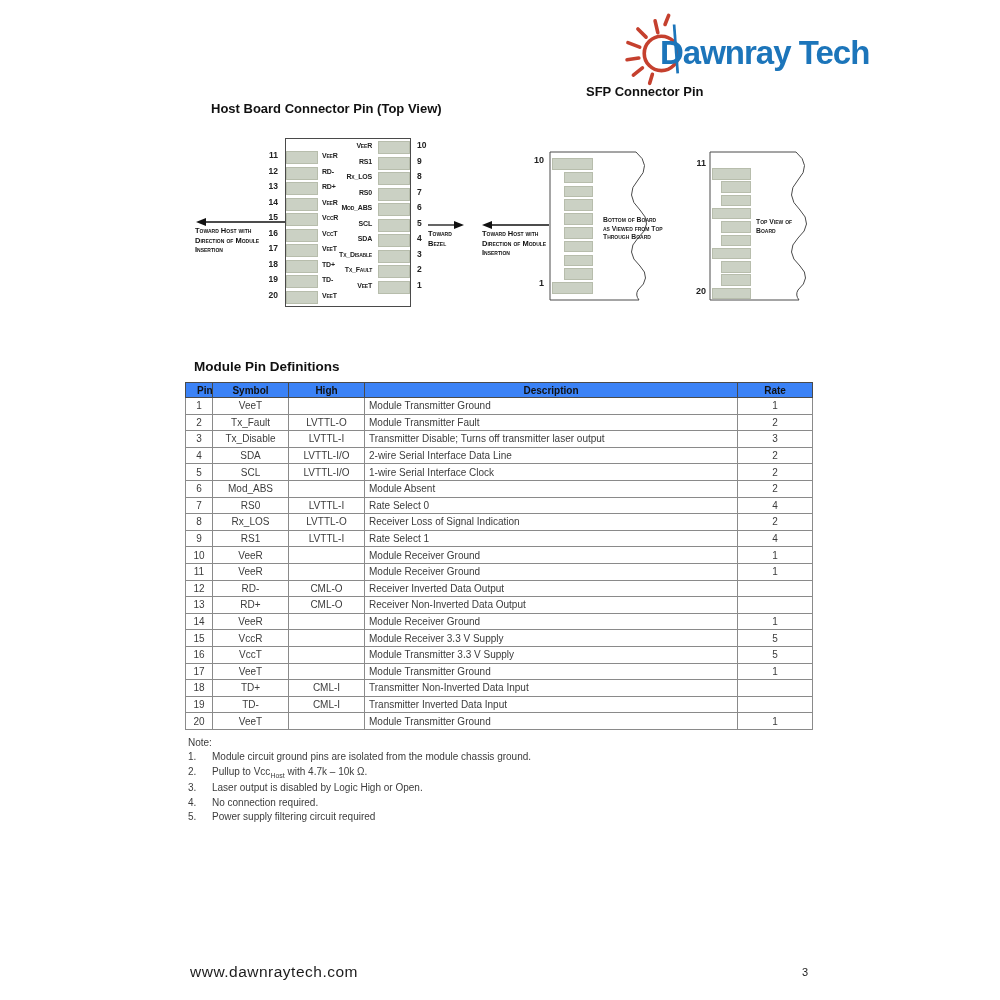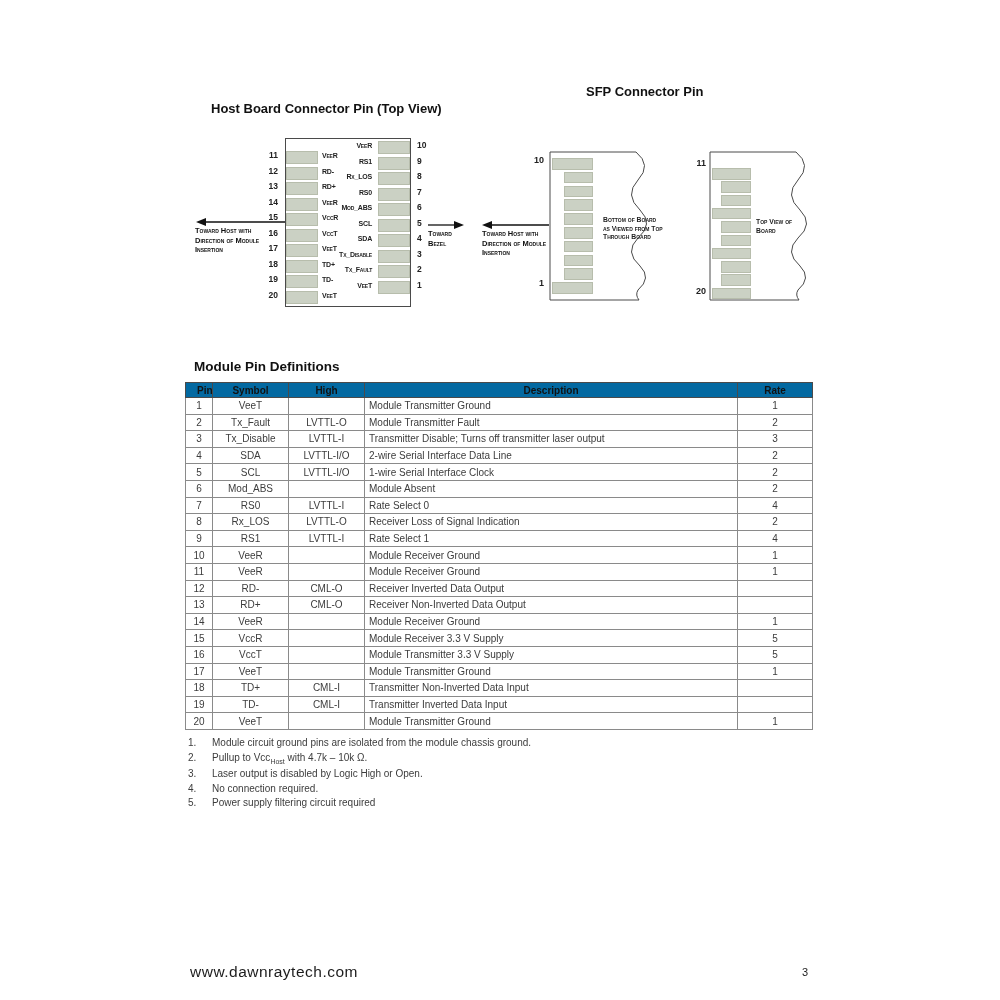--- a/index.html
+++ b/index.html
@@ -29,21 +29,21 @@
   .pin-label.hl{left:322px;}
   .pin-label.hr{left:294px;width:78px;text-align:right;}
   .annot{position:absolute;font-size:7.5px;font-weight:bold;color:#111;
          font-variant:small-caps;line-height:9.5px;z-index:2;}
   .sfp-num{position:absolute;font-size:9px;font-weight:bold;color:#222;text-align:right;z-index:2;}
   .sfp-caption{position:absolute;font-size:6.8px;font-weight:bold;color:#222;
                font-variant:small-caps;line-height:8.6px;z-index:2;}
   
   .pin-table{position:absolute;left:185px;top:382px;width:627px;border-collapse:collapse;
              table-layout:fixed;font-size:10px;}
-  .pin-table th{background:#0369a1;border:1px solid #4a4a4a;height:14px;
+  .pin-table th{background:#3b82f6;border:1px solid #4a4a4a;height:14px;
                 font-weight:bold;color:#111;padding:0 11px;}
   .pin-table td{border:1px solid #8a8a8a;height:15.6px;color:#3c3c3c;
                 padding:0 4px;text-align:center;overflow:hidden;white-space:nowrap;}
   .pin-table td.desc{text-align:left;}
   .pin-table{border:1px solid #4a4a4a;}
   
   .notes{position:absolute;left:188px;top:737px;width:560px;font-size:10px;color:#3c3c3c;}
   .note-title{margin-bottom:3px;}
   .note-row{display:flex;margin-bottom:3.6px;}
   .note-num{width:24px;flex:0 0 24px;}
@@ -51,20 +51,36 @@
   
   .footer-site{position:absolute;left:190px;top:963px;font-size:15.5px;color:#1c1c1c;
                letter-spacing:0.5px;}
   .footer-page{position:absolute;left:802px;top:966px;font-size:11px;color:#1c1c1c;}
 </style>
 </head>
 <body>
 
 <div class="page" id="page">
 
+  <div class="logo">
+    <svg width="76" height="76" viewBox="0 0 84 84">
+      <g stroke="#c5402e" stroke-width="4" stroke-linecap="round" fill="none">
+        <circle cx="48" cy="48" r="19"></circle>
+        <line x1="44" y1="25" x2="41" y2="12"></line>
+        <line x1="31" y1="30" x2="22" y2="21"></line>
+        <line x1="24" y1="41" x2="11" y2="36"></line>
+        <line x1="23" y1="53" x2="10" y2="55"></line>
+        <line x1="27" y1="64" x2="17" y2="72"></line>
+        <line x1="38" y1="71" x2="35" y2="81"></line>
+        <line x1="52" y1="16" x2="56" y2="6"></line>
+      </g>
+      <path d="M62,16 L66,70" stroke="#1c75ba" stroke-width="3" fill="none"></path>
+    </svg>
+    <div class="logo-text">Dawnray Tech</div>
+  </div>
 
   <div class="sec-heading" id="h-host">Host Board Connector Pin (Top View)</div>
   <div class="sec-heading" id="h-sfp">SFP Connector Pin</div>
 
   <svg id="diagram-svg">
 
     <line x1="204" y1="222" x2="285" y2="222" stroke="#111" stroke-width="1.3"></line>
     <polygon points="196,222 206,218 206,226" fill="#111"></polygon>
 
     <line x1="428" y1="225" x2="456" y2="225" stroke="#111" stroke-width="1.3"></line>
@@ -247,20 +263,21 @@
           <td>20</td>
           <td>VeeT</td>
           <td></td>
           <td class="desc">Module Transmitter Ground</td>
           <td>1</td>
         </tr>
       </tbody>
   </table>
 
   <div class="notes">
+    <div class="note-title">Note:</div>
     <div>
         <div class="note-row">
           <div class="note-num">1.</div>
           <div class="note-text">Module circuit ground pins are isolated from the module chassis ground.</div>
         </div>
         <div class="note-row">
           <div class="note-num">2.</div>
           <div class="note-text">Pullup to Vcc<sub>Host</sub> with 4.7k – 10k Ω.</div>
         </div>
         <div class="note-row">

